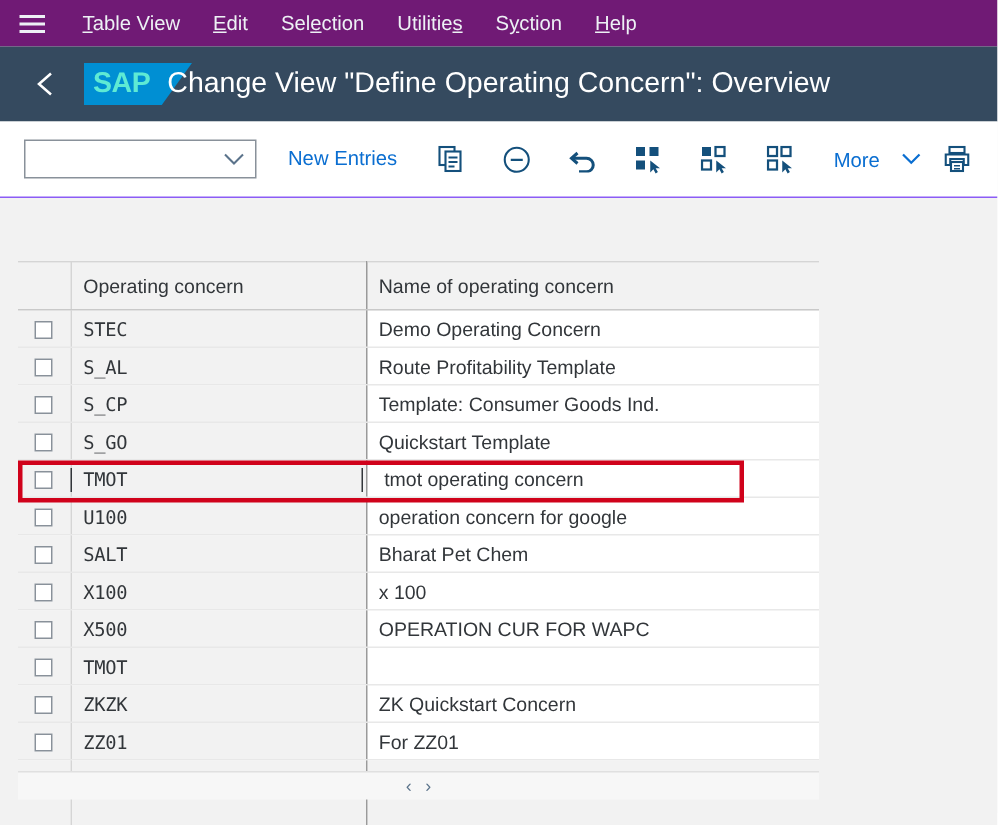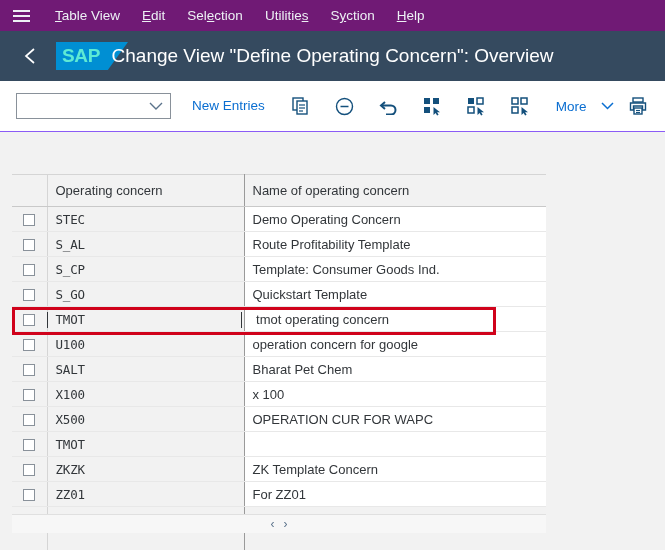--- a/index.html
+++ b/index.html
@@ -471,21 +471,21 @@
           <td class="cell-name">OPERATION CUR FOR WAPC</td>
         </tr>
         <tr>
           <td class="cell-check"><span class="cb"></span></td>
           <td class="cell-key">TMOT</td>
           <td class="cell-name"></td>
         </tr>
         <tr>
           <td class="cell-check"><span class="cb"></span></td>
           <td class="cell-key">ZKZK</td>
-          <td class="cell-name">ZK Template Concern</td>
+          <td class="cell-name">ZK Quickstart Concern</td>
         </tr>
         <tr>
           <td class="cell-check"><span class="cb"></span></td>
           <td class="cell-key">ZZ01</td>
           <td class="cell-name">For ZZ01</td>
         </tr>
         <tr class="empty">
           <td class="cell-check"></td>
           <td class="cell-key"></td>
           <td class="cell-name"></td>

